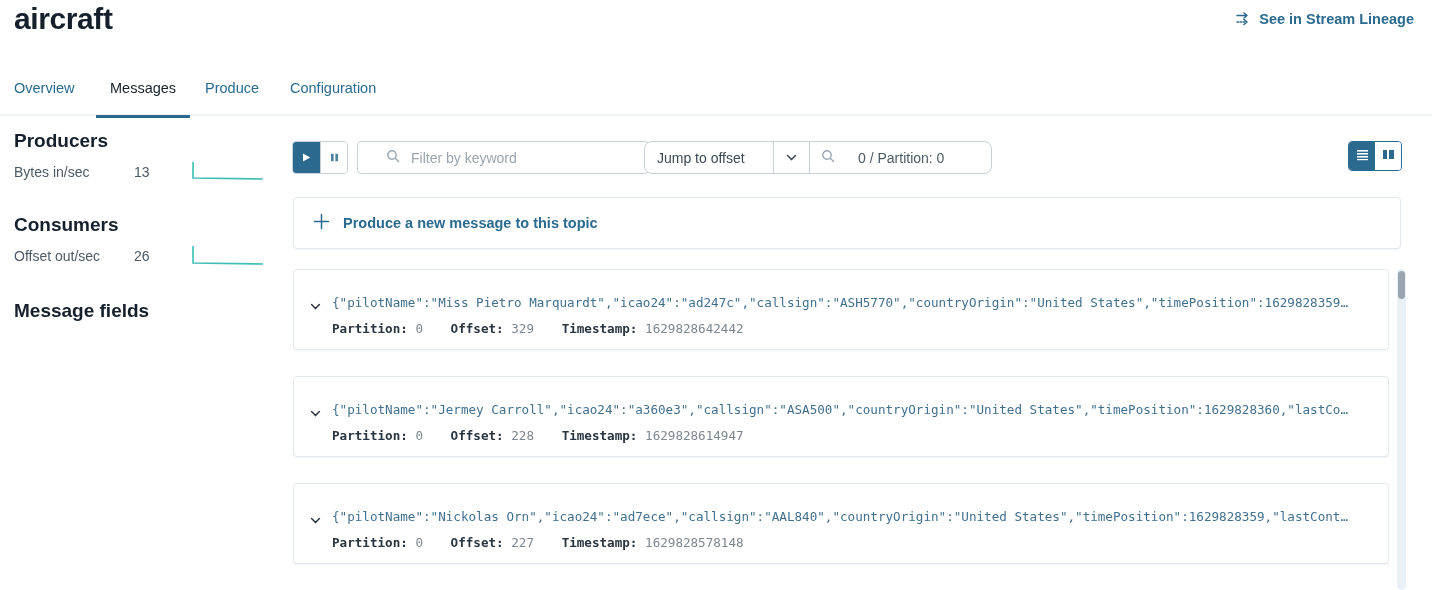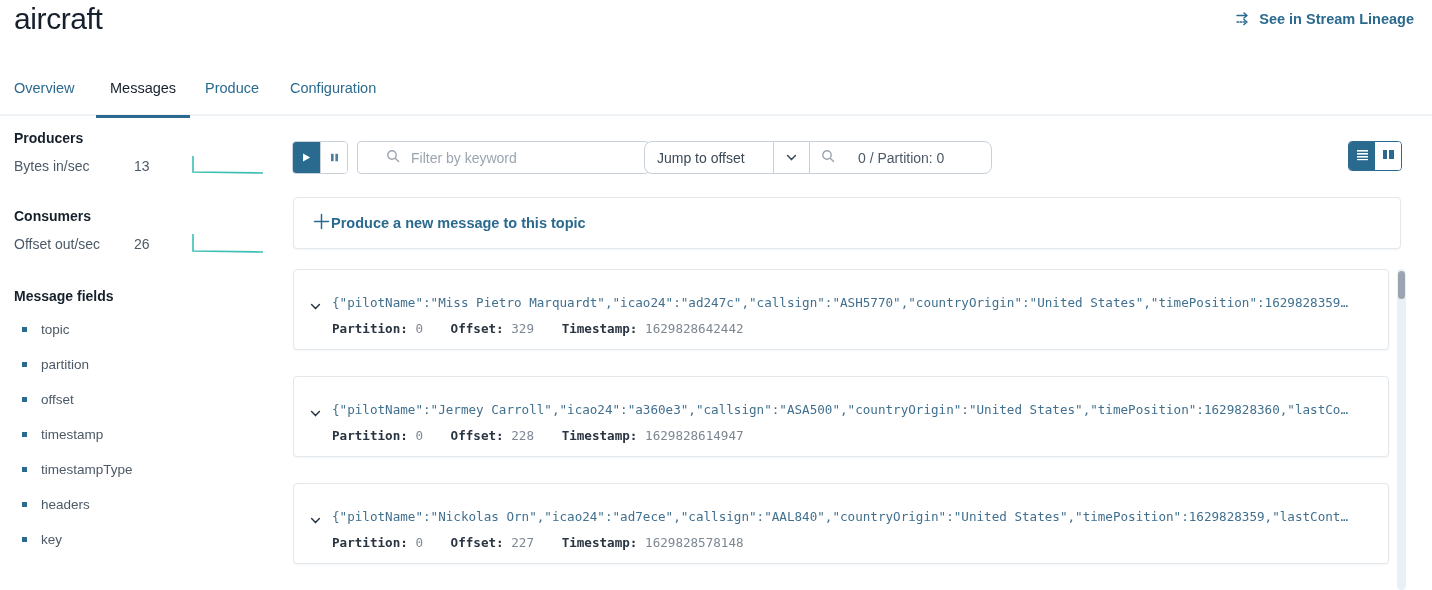--- a/index.html
+++ b/index.html
@@ -12,21 +12,21 @@
     overflow: hidden;
   }
   .page { position: relative; width: 1432px; height: 590px; }
 
   
   .header {
     position: absolute; top: 0; left: 0; right: 0; height: 72px;
   }
   .page-title {
     position: absolute; left: 14px; top: 2px;
-    font-size: 30px; font-weight: normal; letter-spacing: -0.4px;
+    font-size: 30px; font-weight: bold; letter-spacing: -0.4px;
     color: #16202c;
   }
   .lineage-link {
     position: absolute; right: 18px; top: 11px;
     display: flex; align-items: center; gap: 7px;
     font-size: 14.5px; font-weight: bold; color: #2b6a8f;
     cursor: pointer; white-space: nowrap;
   }
   .lineage-icon { display: block; width: 16px; height: 16px; }
 
@@ -42,21 +42,21 @@
   }
   .tab.active { color: #16202c; font-weight: normal; }
   .tab.active::after {
     content: ""; position: absolute; left: -14px; right: -14px;
     bottom: -2px; height: 3px; background: #2b6a8f;
   }
 
   
   .sidebar { position: absolute; left: 0; top: 130px; width: 292px; }
   .side-h {
-    font-size: 14px; font-weight: bold; color: #16202c;
+    font-size: 19px; font-weight: bold; color: #16202c;
     margin: 0 0 6px 14px;
   }
   .metric-row {
     position: relative; height: 34px; margin-left: 14px;
   }
   .metric-label {
     position: absolute; left: 0; top: 6px;
     font-size: 14px; color: #4c5966;
   }
   .metric-value {
@@ -139,21 +139,21 @@
   
   .produce {
     position: absolute; left: 293px; top: 197px;
     width: 1108px; height: 52px;
     border: 1px solid #e3e8ec; border-radius: 4px; background: #fff;
     box-shadow: 0 1px 2px rgba(20,40,60,.05);
     display: flex; align-items: center; padding-left: 19px;
     cursor: pointer;
   }
   .produce-label {
-    font-size: 14.5px; font-weight: bold; color: #2b6a8f; margin-left: 1px;
+    font-size: 14.5px; font-weight: bold; color: #2b6a8f; margin-left: 13px;
   }
 
   
   .msg-list {
     position: absolute; left: 293px; top: 269px;
     width: 1108px; height: 321px; overflow: hidden;
   }
   .msg-card {
     position: relative; width: 1096px; height: 81px;
     border: 1px solid #e3e8ec; border-radius: 4px; background: #fff;
@@ -230,29 +230,20 @@
       <span class="metric-label">Offset out/sec</span>
       <span class="metric-value">26</span>
       <span class="spark">
         <svg width="74" height="28" viewBox="0 0 74 28">
           <path d="M2 4 L2 21 L72 22" fill="none" stroke="#3ebfb4" stroke-width="1.6"></path>
         </svg>
       </span>
     </div>
 
     <div class="side-h" style="margin-top:24px">Message fields</div>
-    <ul class="fields-list">
-      <li>topic</li>
-      <li>partition</li>
-      <li>offset</li>
-      <li>timestamp</li>
-      <li>timestampType</li>
-      <li>headers</li>
-      <li>key</li>
-    </ul>
   </div>
 
   <div class="toolbar">
     <div class="playpause">
       <div class="btn-play">
         <span>
           <svg width="11" height="11" viewBox="0 0 11 11">
               <path d="M2 1.5 L9.2 5.5 L2 9.5 Z" fill="#ffffff"></path>
             </svg>
         </span>

